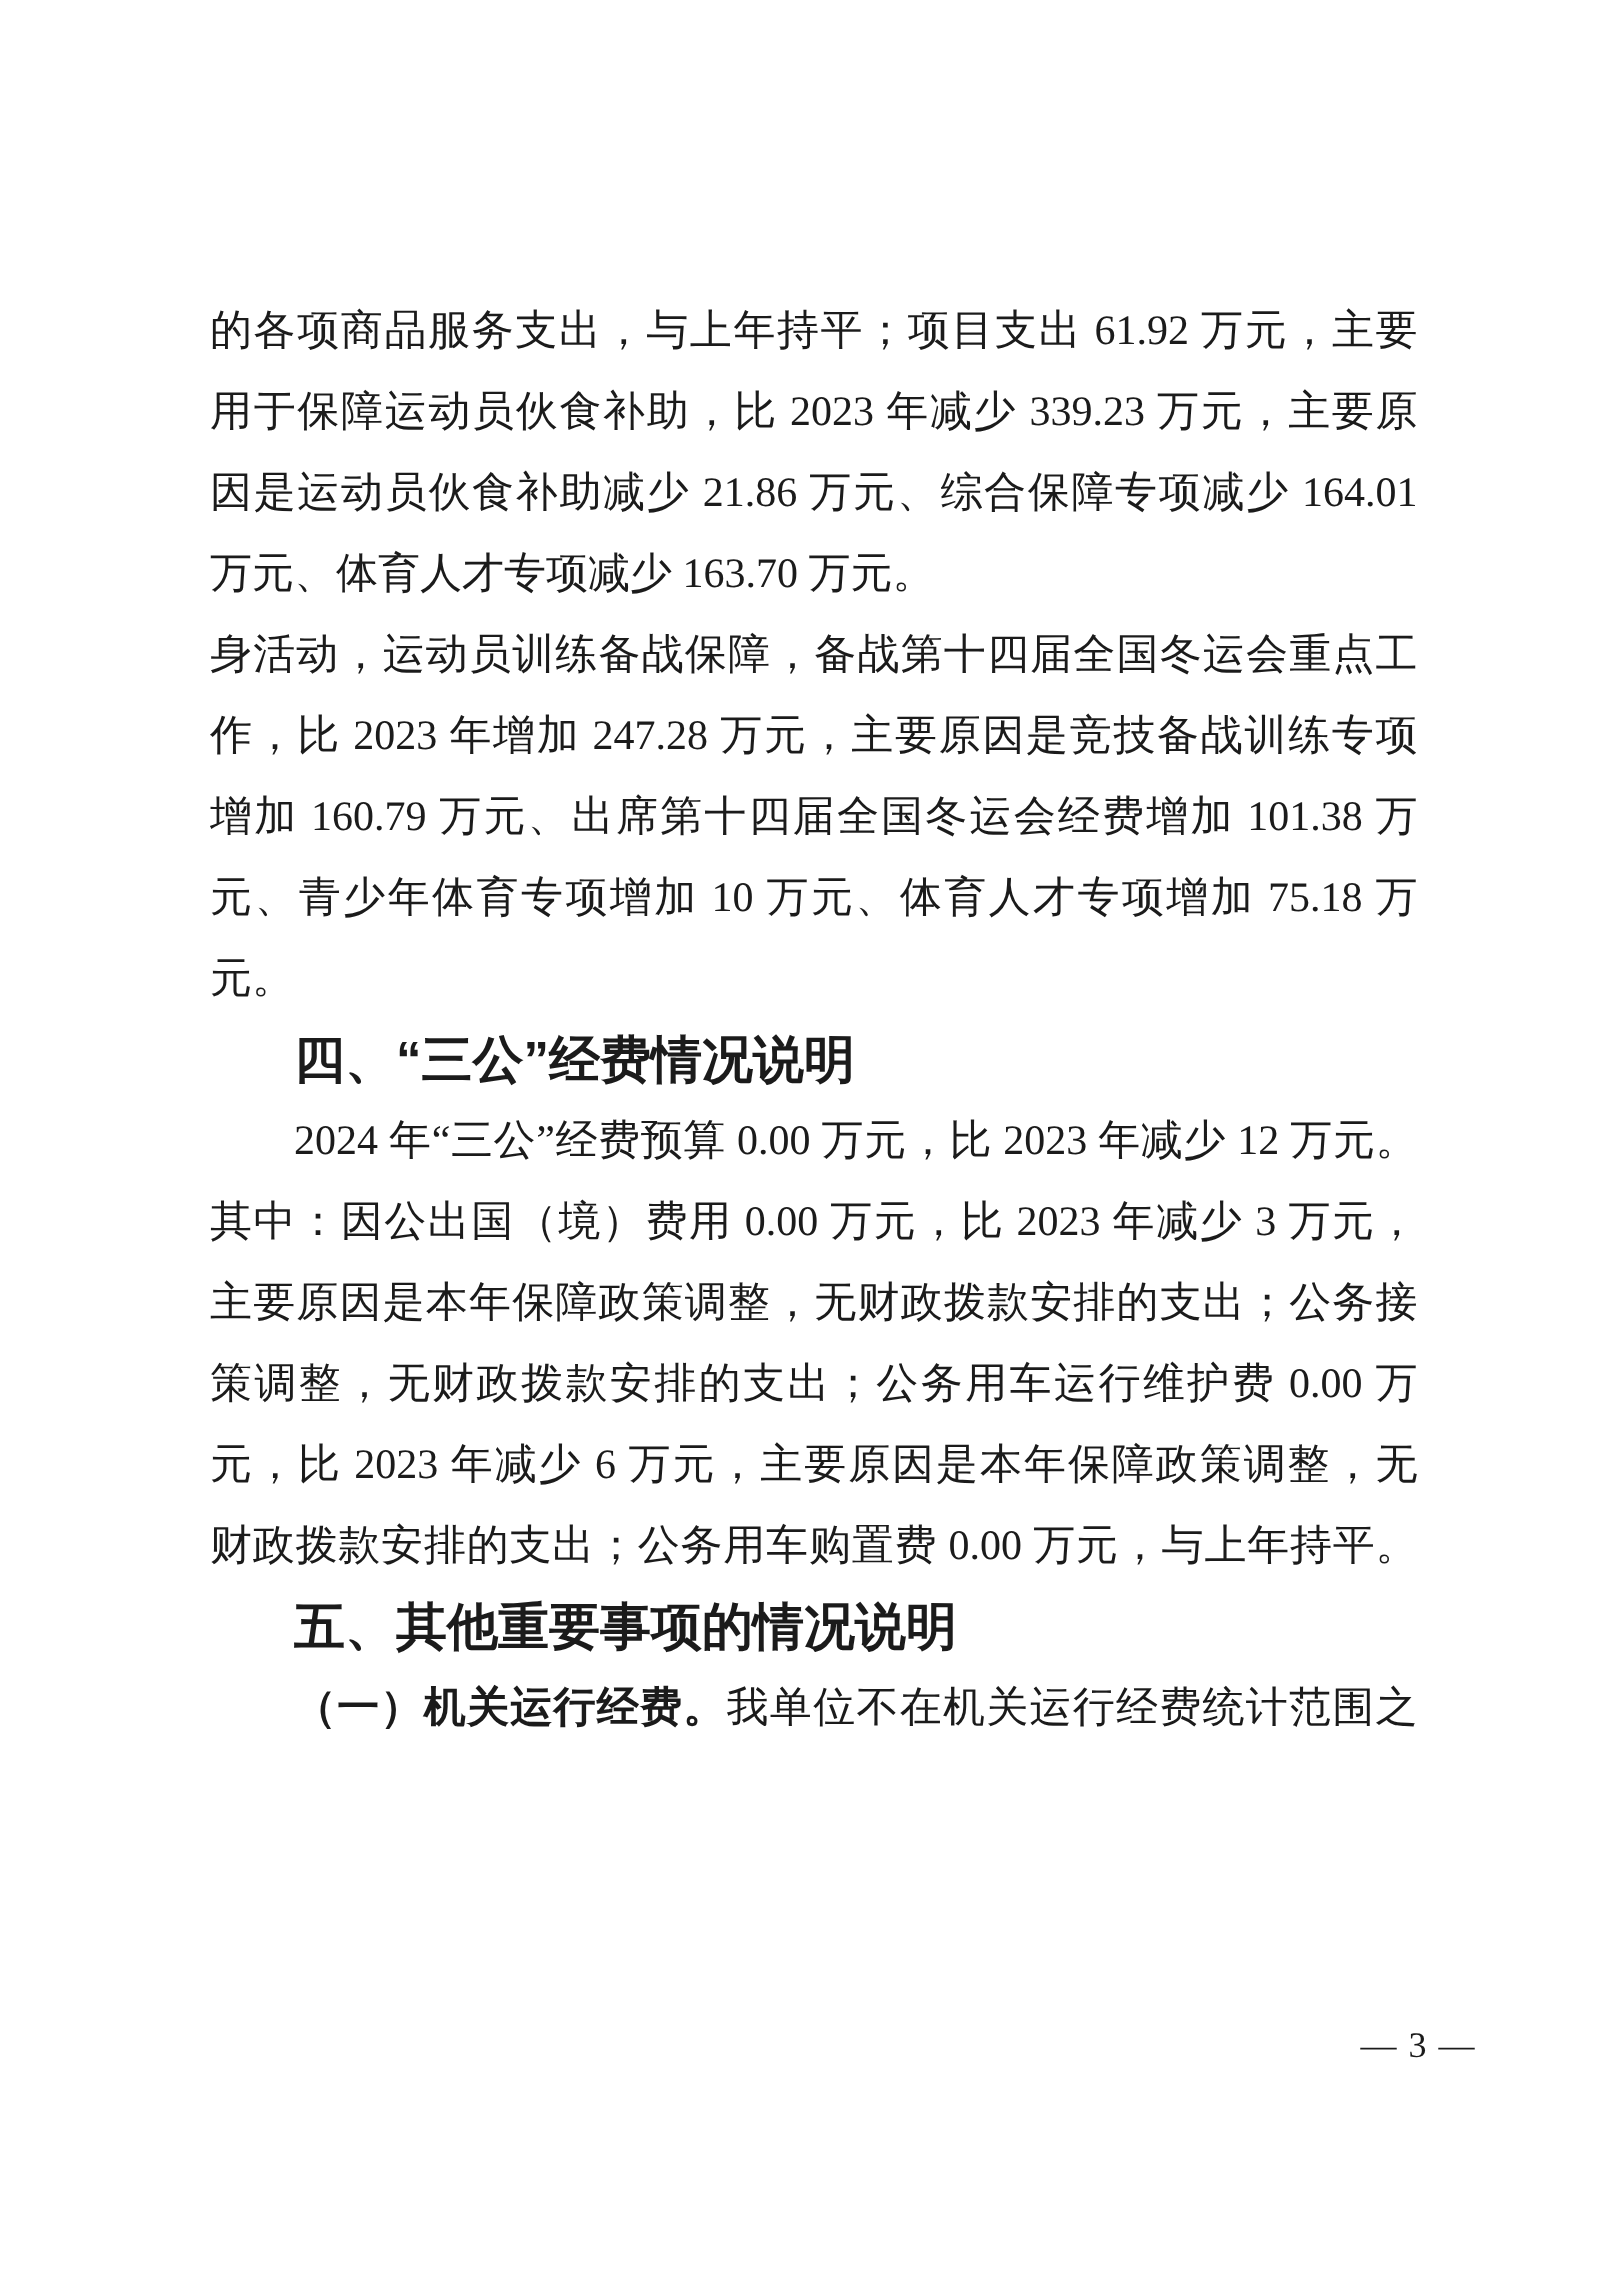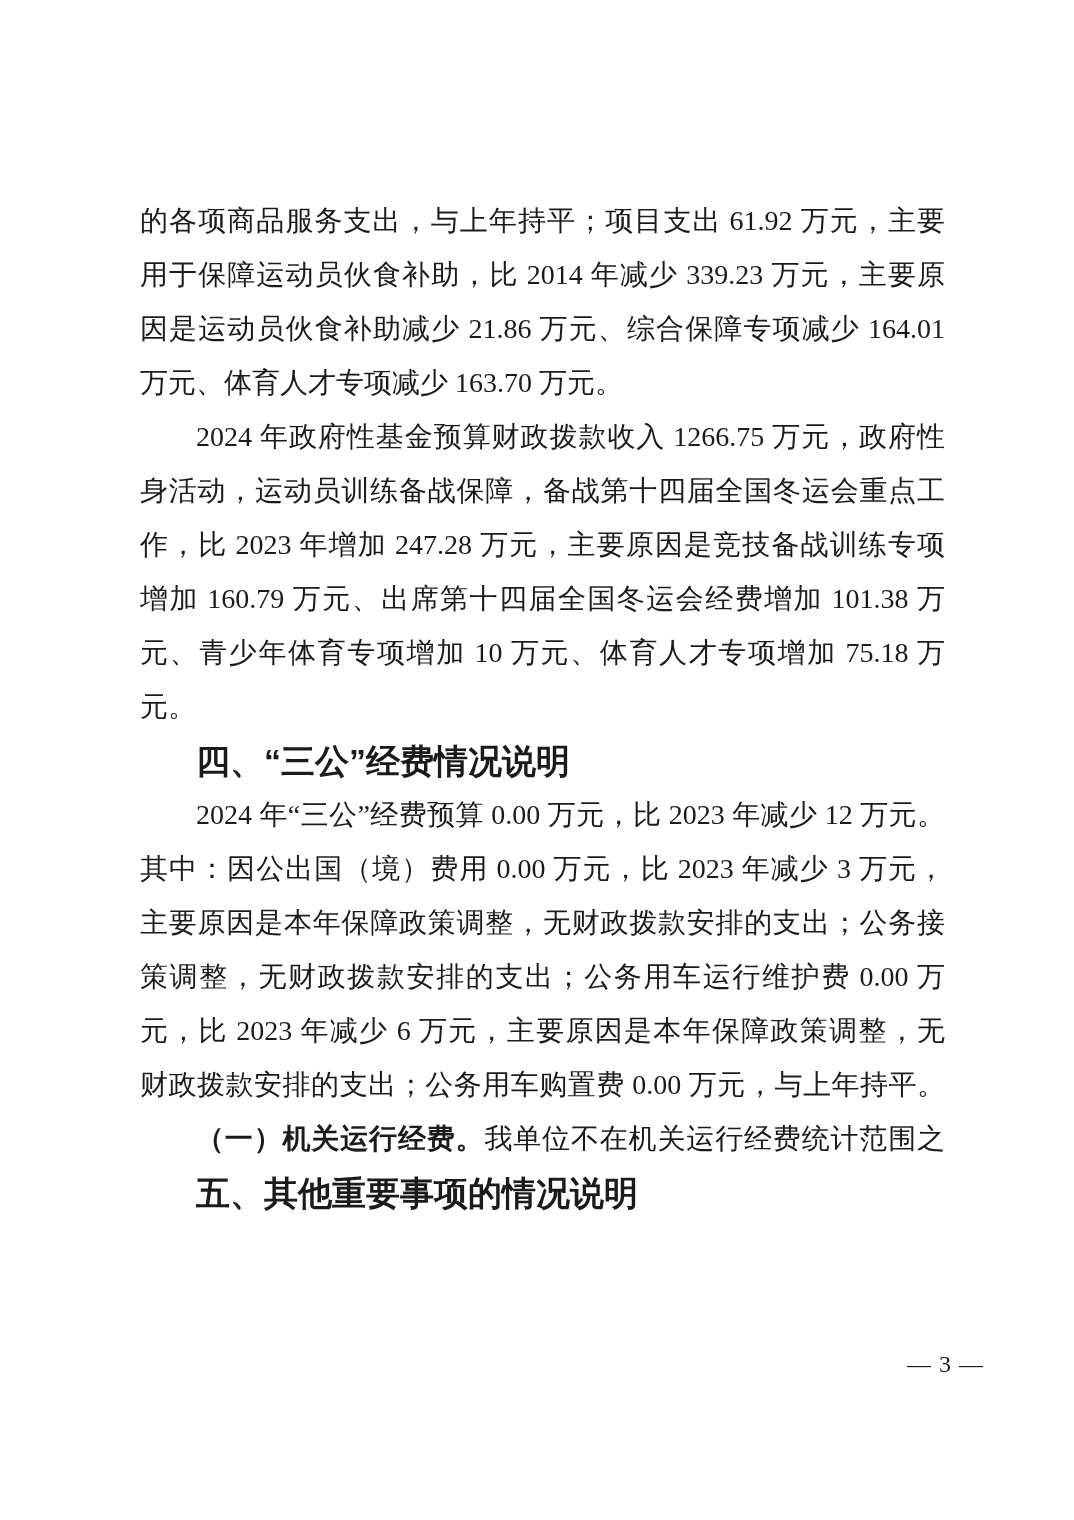--- a/index.html
+++ b/index.html
@@ -63,42 +63,41 @@
     color: #1b1b1b;
   }
 </style>
 </head>
 <body>
 
 <div class="page">
   <div class="text-block">
 
     <div class="ln j">的各项商品服务支出，与上年持平；项目支出 61.92 万元，主要</div>
-    <div class="ln j">用于保障运动员伙食补助，比 2014 年减少 339.23 万元，主要原</div>
+    <div class="ln j">用于保障运动员伙食补助，比 2023 年减少 339.23 万元，主要原</div>
     <div class="ln j">因是运动员伙食补助减少 21.86 万元、综合保障专项减少 164.01</div>
     <div class="ln l">万元、体育人才专项减少 163.70 万元。</div>
 
-    <div class="ln j ind">2024 年政府性基金预算财政拨款收入 1266.75 万元，政府性</div>
     <div class="ln j">身活动，运动员训练备战保障，备战第十四届全国冬运会重点工</div>
     <div class="ln j">作，比 2023 年增加 247.28 万元，主要原因是竞技备战训练专项</div>
     <div class="ln j">增加 160.79 万元、出席第十四届全国冬运会经费增加 101.38 万</div>
     <div class="ln j">元、青少年体育专项增加 10 万元、体育人才专项增加 75.18 万</div>
     <div class="ln l">元。</div>
 
     <div class="ln h ind">四、“三公”经费情况说明</div>
 
     <div class="ln j ind">2024 年“三公”经费预算 0.00 万元，比 2023 年减少 12 万元。</div>
     <div class="ln j">其中：因公出国（境）费用 0.00 万元，比 2023 年减少 3 万元，</div>
     <div class="ln j">主要原因是本年保障政策调整，无财政拨款安排的支出；公务接</div>
     <div class="ln j">策调整，无财政拨款安排的支出；公务用车运行维护费 0.00 万</div>
     <div class="ln j">元，比 2023 年减少 6 万元，主要原因是本年保障政策调整，无</div>
     <div class="ln j">财政拨款安排的支出；公务用车购置费 0.00 万元，与上年持平。</div>
 
+    <div class="ln h ind">五、其他重要事项的情况说明</div>
+
     <div class="ln j ind">
       <span class="bold-lead">（一）机关运行经费。</span><span>我单位不在机关运行经费统计范围之</span>
     </div>
-
-    <div class="ln h ind">五、其他重要事项的情况说明</div>
 
   </div>
 
   <div class="page-number">— 3 —</div>
 </div>
 
 </body></html>

